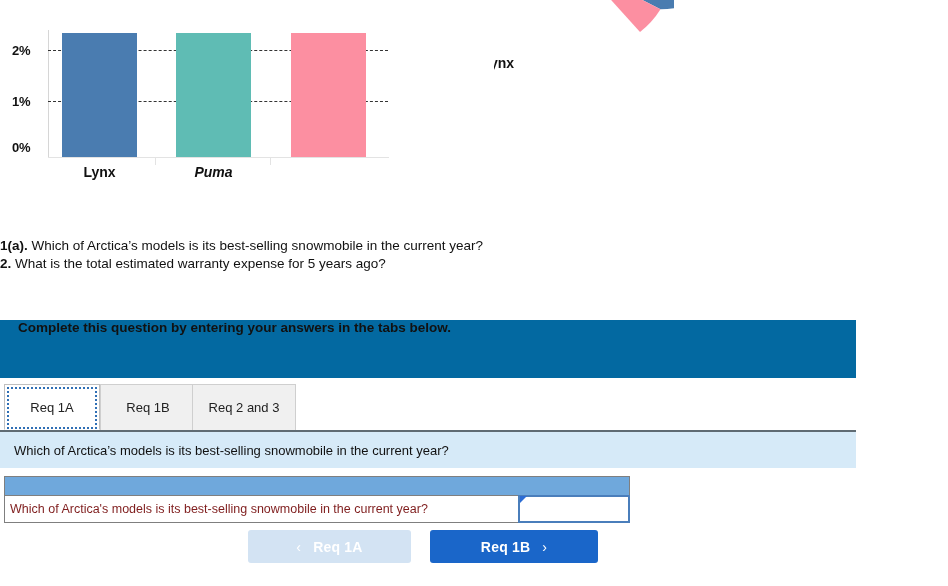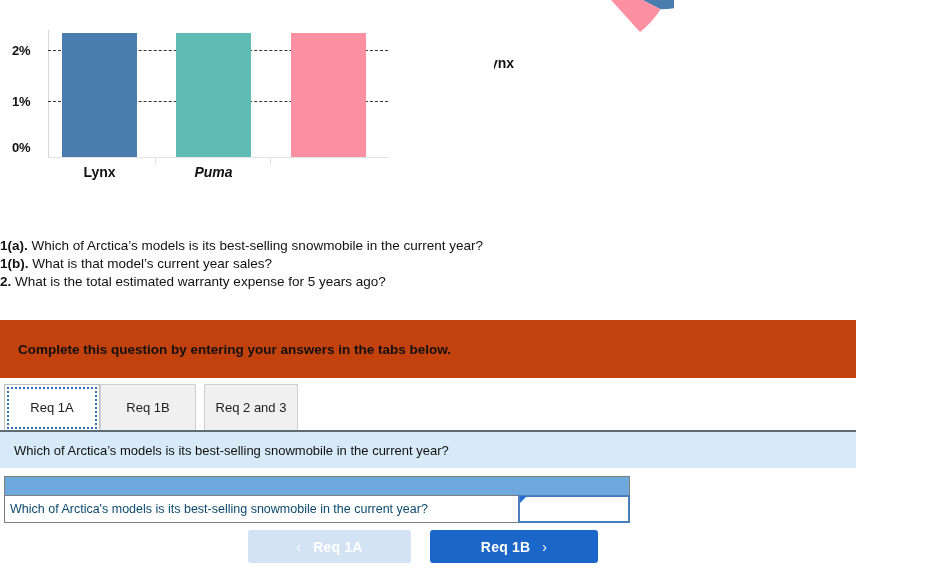--- a/index.html
+++ b/index.html
@@ -31,21 +31,21 @@
   .pielabel{position:absolute;left:-12px;top:55px;font-size:14px;font-weight:bold;color:#111;}
 
   
   #qlist{position:absolute;left:0;top:229px;width:930px;margin-top:8px;}
   .qline{font-size:13.5px;line-height:18px;color:#111;white-space:nowrap;}
   .qline b{font-weight:bold;}
 
   
   #instr{
     position:absolute;left:0;top:320px;width:856px;height:58px;
-    background:#c2410c;display:flex;align-items:center;
+    background:#0369a1;display:flex;align-items:flex-start;
   }
   #instr span{font-size:13.5px;font-weight:bold;padding-left:18px;color:#111;}
 
   
   #tabstrip{position:absolute;left:0;top:384px;width:948px;height:48px;}
   #tabline{position:absolute;left:0;top:46px;width:856px;height:2px;background:#5f6b73;}
   .tab{
     position:absolute;top:0;height:46px;box-sizing:border-box;
     display:flex;align-items:center;justify-content:center;
     font-size:13px;color:#222;background:#f0f0f0;
@@ -63,21 +63,21 @@
     background:#d6eaf8;display:flex;align-items:center;
   }
   #qrow span{font-size:13px;padding-left:14px;color:#111;}
 
   
   #anstable{position:absolute;left:4px;top:476px;width:626px;}
   #ansheader{height:20px;background:#6fa8dc;border:1px solid #7f7f7f;box-sizing:border-box;}
   #ansrow{display:flex;height:28px;margin-top:-1px;}
   #anslabel{
     flex:0 0 515px;box-sizing:border-box;background:#fff;border:1px solid #7f7f7f;
-    display:flex;align-items:center;padding-left:5px;font-size:12.5px;color:#0c4a6e;
+    display:flex;align-items:center;padding-left:5px;font-size:12.5px;color:#7f1d1d;
   }
   #anscellwrap{position:relative;flex:0 0 112px;box-sizing:border-box;margin-left:-1px;}
   #anscell{
     width:100%;height:100%;box-sizing:border-box;
     background:#fff;border:2px solid #4a7ebb;
   }
   #anscorner{
     position:absolute;left:2px;top:1px;width:0;height:0;
     border-left:7px solid #2b6cd4;border-bottom:7px solid transparent;
   }
@@ -132,43 +132,39 @@
   </div>
 
 </div>
 
 <div id="qlist">
   <div class="qline">
     <b>1(a).</b>
     <span>Which of Arctica’s models is its best-selling snowmobile in the current year?</span>
   </div>
   <div class="qline">
-    <b>1(b).</b>
-    <span>What is that model’s current year sales?</span>
-  </div>
-  <div class="qline">
     <b>2.</b>
     <span>What is the total estimated warranty expense for 5 years ago?</span>
   </div>
 </div>
 
 <div id="instr">
   <span>Complete this question by entering your answers in the tabs below.</span>
 </div>
 
 <div id="tabstrip">
   <div id="tabline"></div>
   <div class="tab sel" style="left:4px;width:96px;">
     <span>Req 1A</span>
     <span class="focusring"></span>
   </div>
   <div class="tab" style="left:100px;width:96px;">
     <span>Req 1B</span>
   </div>
-  <div class="tab" style="left:204px;width:94px;">
+  <div class="tab" style="left:192px;width:104px;">
     <span>Req 2 and 3</span>
   </div>
 </div>
 
 <div id="qrow">
   <span>Which of Arctica’s models is its best-selling snowmobile in the current year?</span>
 </div>
 
 <div id="anstable">
   <div id="ansheader"></div>

